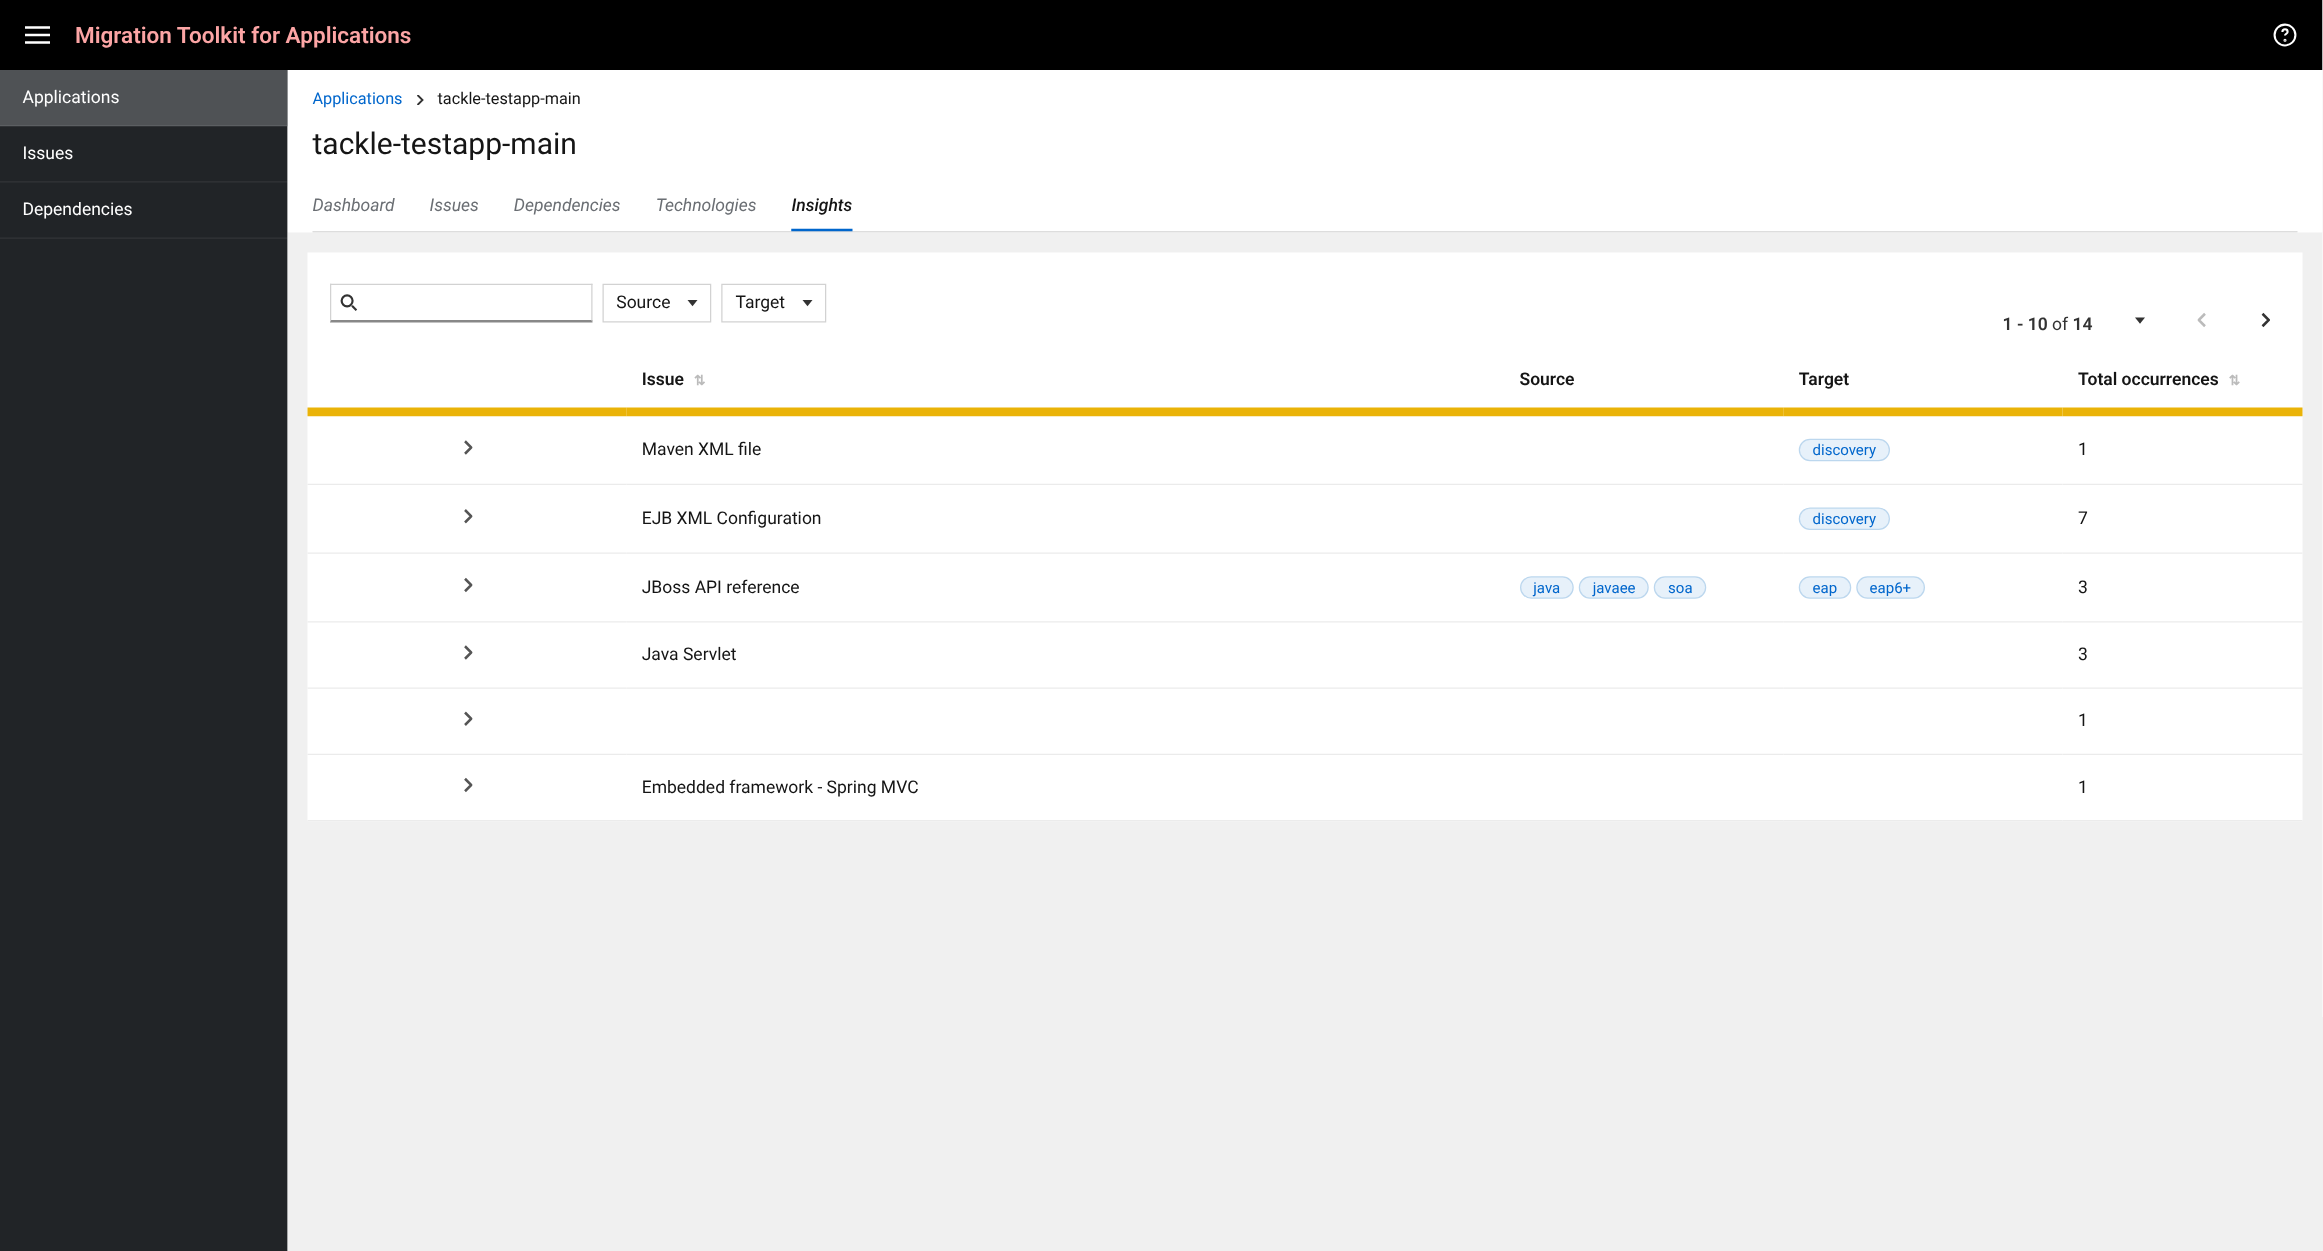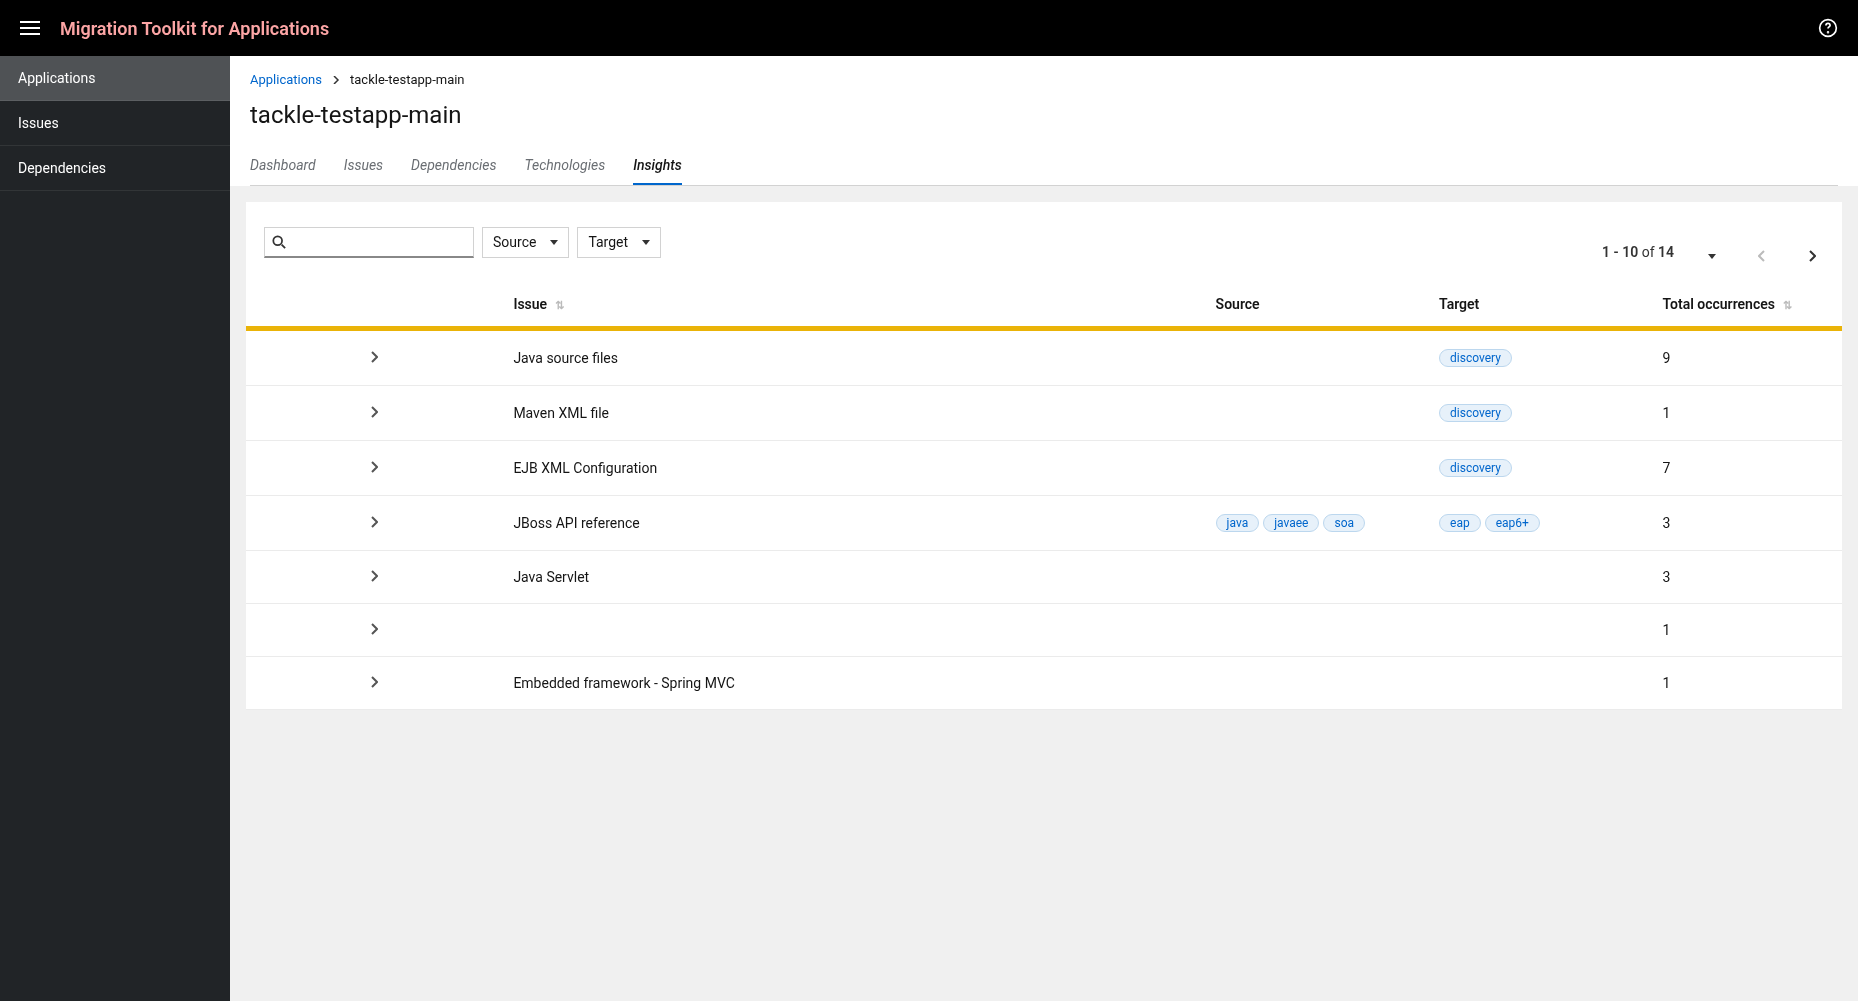--- a/index.html
+++ b/index.html
@@ -41,27 +41,27 @@
 .panel { background: #fff; }
 
 
 .toolbar { display: flex; align-items: center; justify-content: space-between; padding: 14px 18px; }
 .toolbar-left { display: flex; gap: 8px; }
 .search-box { position: relative; width: 210px; }
 .search-box input { width: 100%; padding: 6px 8px 6px 30px; border: 1px solid #d2d2d2; border-bottom: 2px solid #888; font-size: 14px; outline: none; background:#fff; }
 .search-icon { position: absolute; left: 8px; top: 50%; transform: translateY(-50%); color: #444; }
 .dropdown { border: 1px solid #d2d2d2; padding: 6px 10px; display: flex; align-items: center; gap: 14px; cursor: pointer; font-size: 14px; background:#fff; }
 .caret-down { width: 0; height: 0; border-left: 4px solid transparent; border-right: 4px solid transparent; border-top: 5px solid #333; }
-.toolbar-right { display: flex; align-items: flex-start; gap: 26px; color: #333; margin-top: 28px; }
+.toolbar-right { display: flex; align-items: flex-end; gap: 26px; color: #333; margin-top: 28px; }
 .pager-text strong { font-weight: 600; }
 .pager-btn { width: 24px; height: 24px; display:flex; align-items:center; justify-content:center; cursor: pointer; color:#888; }
 
 
 .table { width: 100%; border-collapse: collapse; }
-.table thead th { text-align: left; font-weight: 600; font-size: 14px; padding: 14px 12px; border-bottom: 5px solid #eab308; color:#151515; }
+.table thead th { text-align: left; font-weight: 600; font-size: 14px; padding: 14px 12px; border-bottom: 7px solid #eab308; color:#151515; }
 .table tbody td { padding: 18px 12px; border-bottom: 1px solid #ebebeb; font-size: 14px; vertical-align: middle; }
 .col-expand { width: 50px; text-align: center; }
 .col-issue { width: 44%; }
 .col-source { width: 14%; }
 .col-target { width: 14%; }
 .col-total { width: 12%; }
 .expand-btn { cursor: pointer; color: #555; display:inline-block; }
 .sort-icon { color:#bbb; margin-left:8px; font-size:11px; }
 .badge { display: inline-block; padding: 1px 10px; border-radius: 14px; font-size: 12px; background: #e7f1fa; color: #0066cc; border: 1px solid #bcd7ee; margin-right: 4px; }
 
@@ -176,29 +176,20 @@
               <th class="col-total">
                 <span>Total occurrences</span><span class="sort-icon">⇅</span>
               </th>
             </tr>
           </thead>
           <tbody id="tbody">
               <tr>
                 <td class="col-expand"><span class="expand-btn"><svg width="8" height="12" viewBox="0 0 8 12">
                       <path d="M2 1 L7 6 L2 11" fill="none" stroke="#555" stroke-width="2"></path>
                     </svg></span></td>
-                <td>Java source files</td>
-                <td></td>
-                <td><span class="badge">discovery</span></td>
-                <td>9</td>
-              </tr>
-              <tr>
-                <td class="col-expand"><span class="expand-btn"><svg width="8" height="12" viewBox="0 0 8 12">
-                      <path d="M2 1 L7 6 L2 11" fill="none" stroke="#555" stroke-width="2"></path>
-                    </svg></span></td>
                 <td>Maven XML file</td>
                 <td></td>
                 <td><span class="badge">discovery</span></td>
                 <td>1</td>
               </tr>
               <tr>
                 <td class="col-expand"><span class="expand-btn"><svg width="8" height="12" viewBox="0 0 8 12">
                       <path d="M2 1 L7 6 L2 11" fill="none" stroke="#555" stroke-width="2"></path>
                     </svg></span></td>
                 <td>EJB XML Configuration</td>

